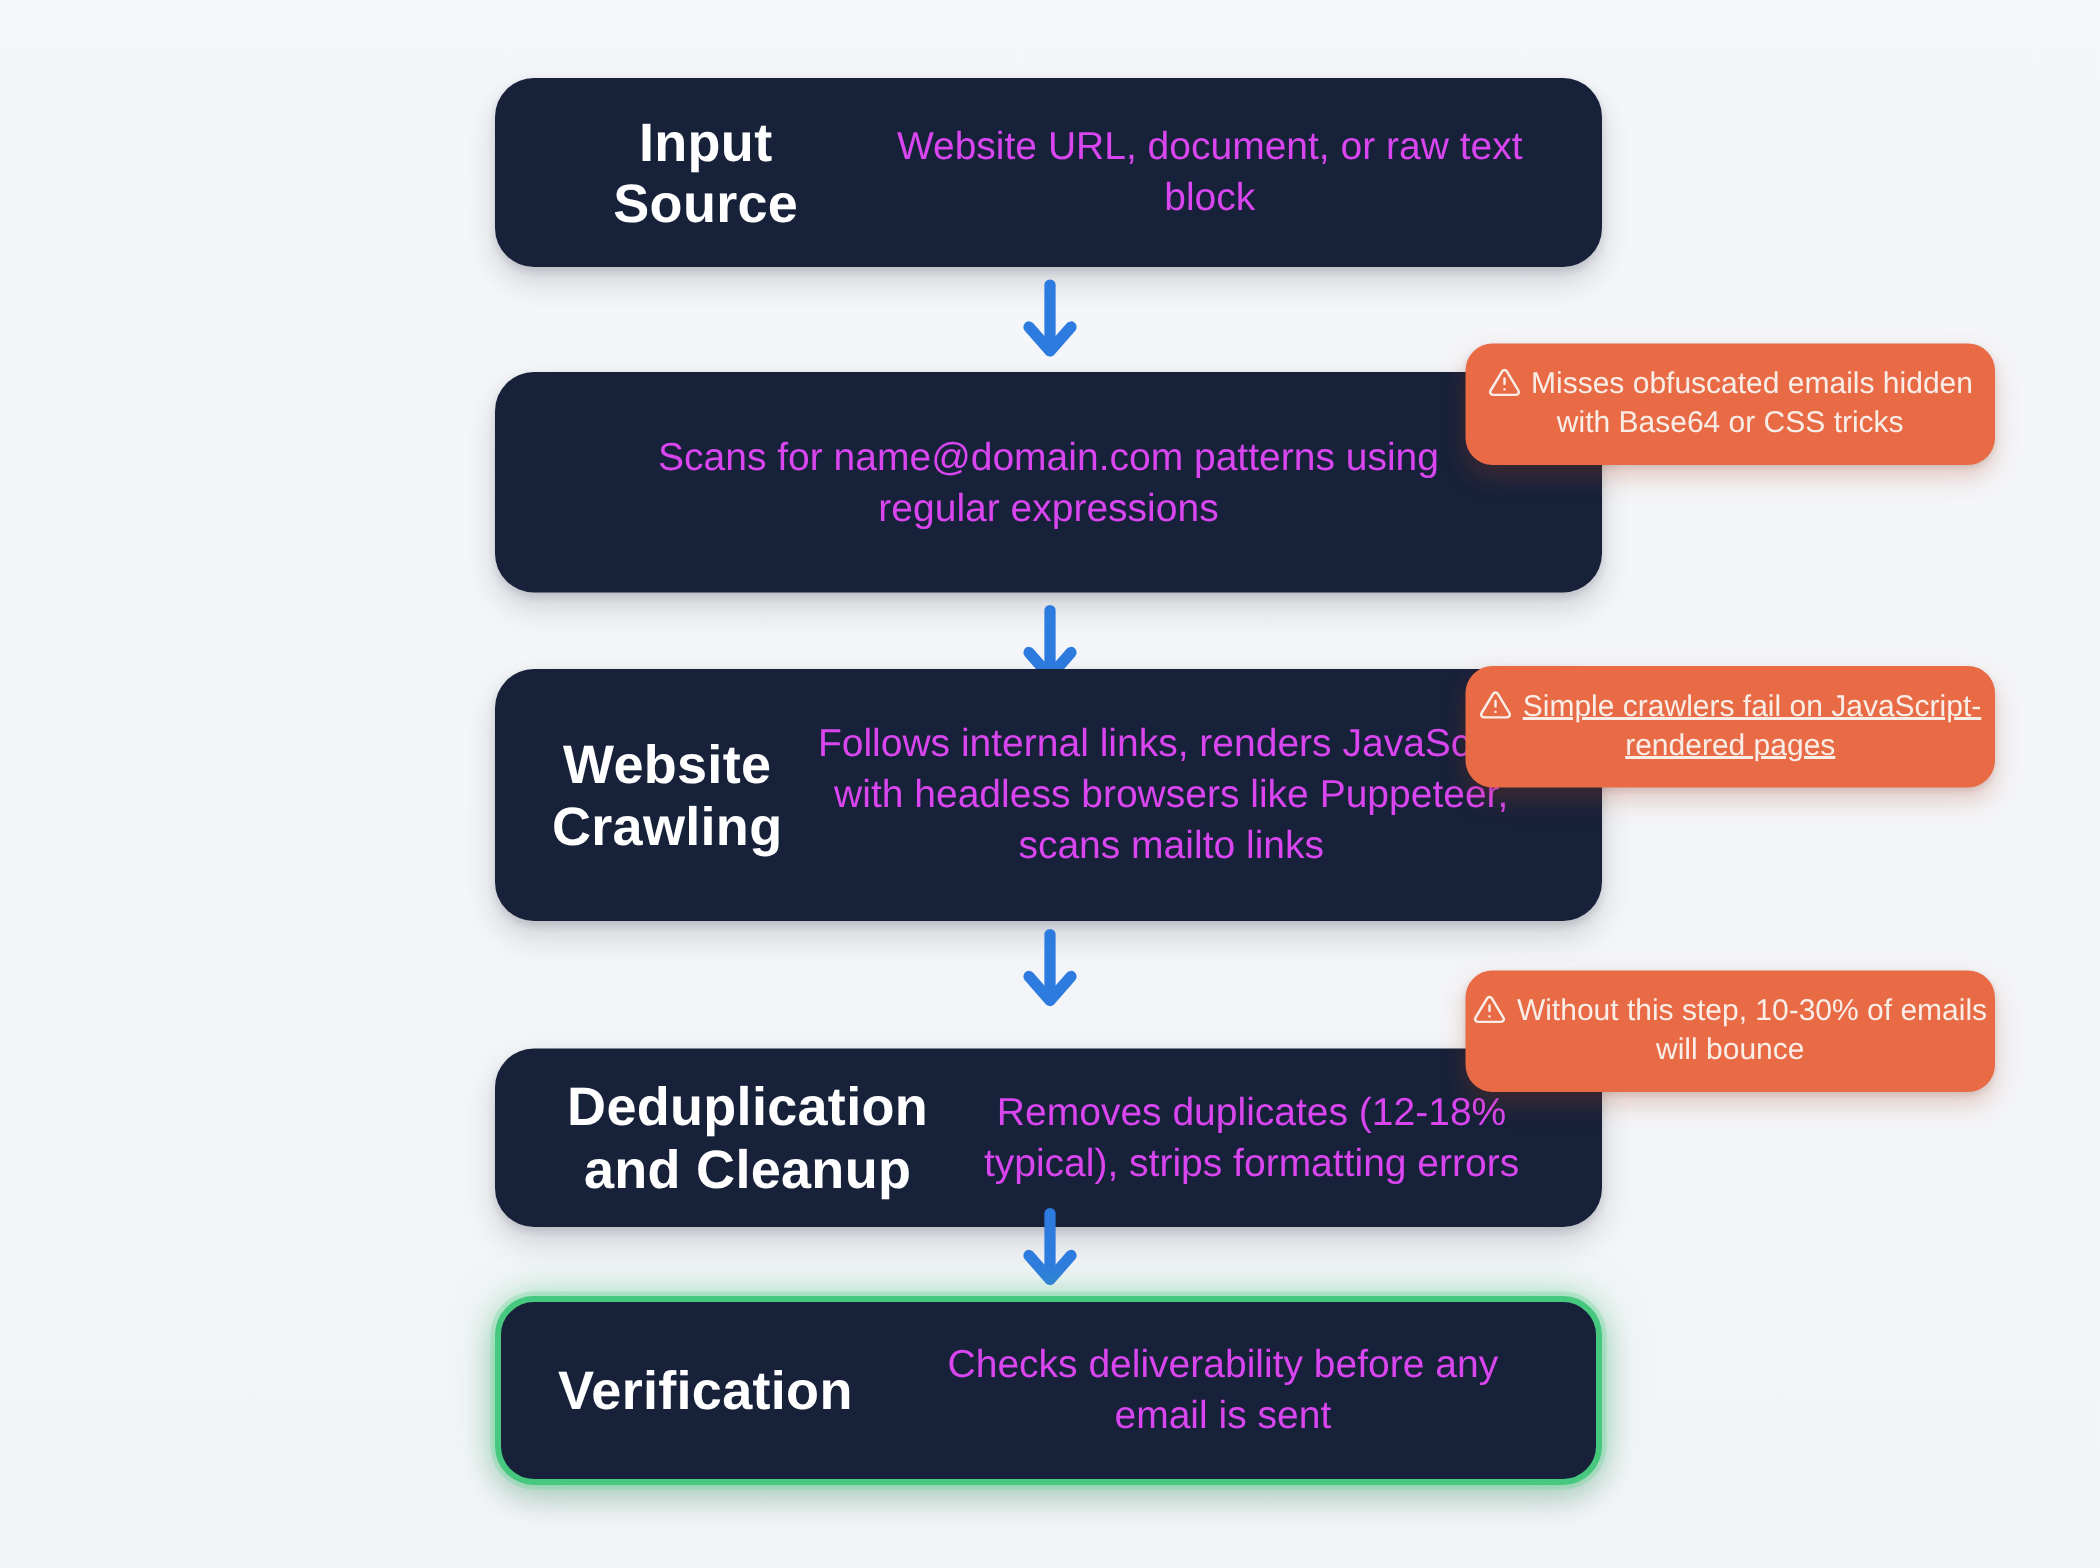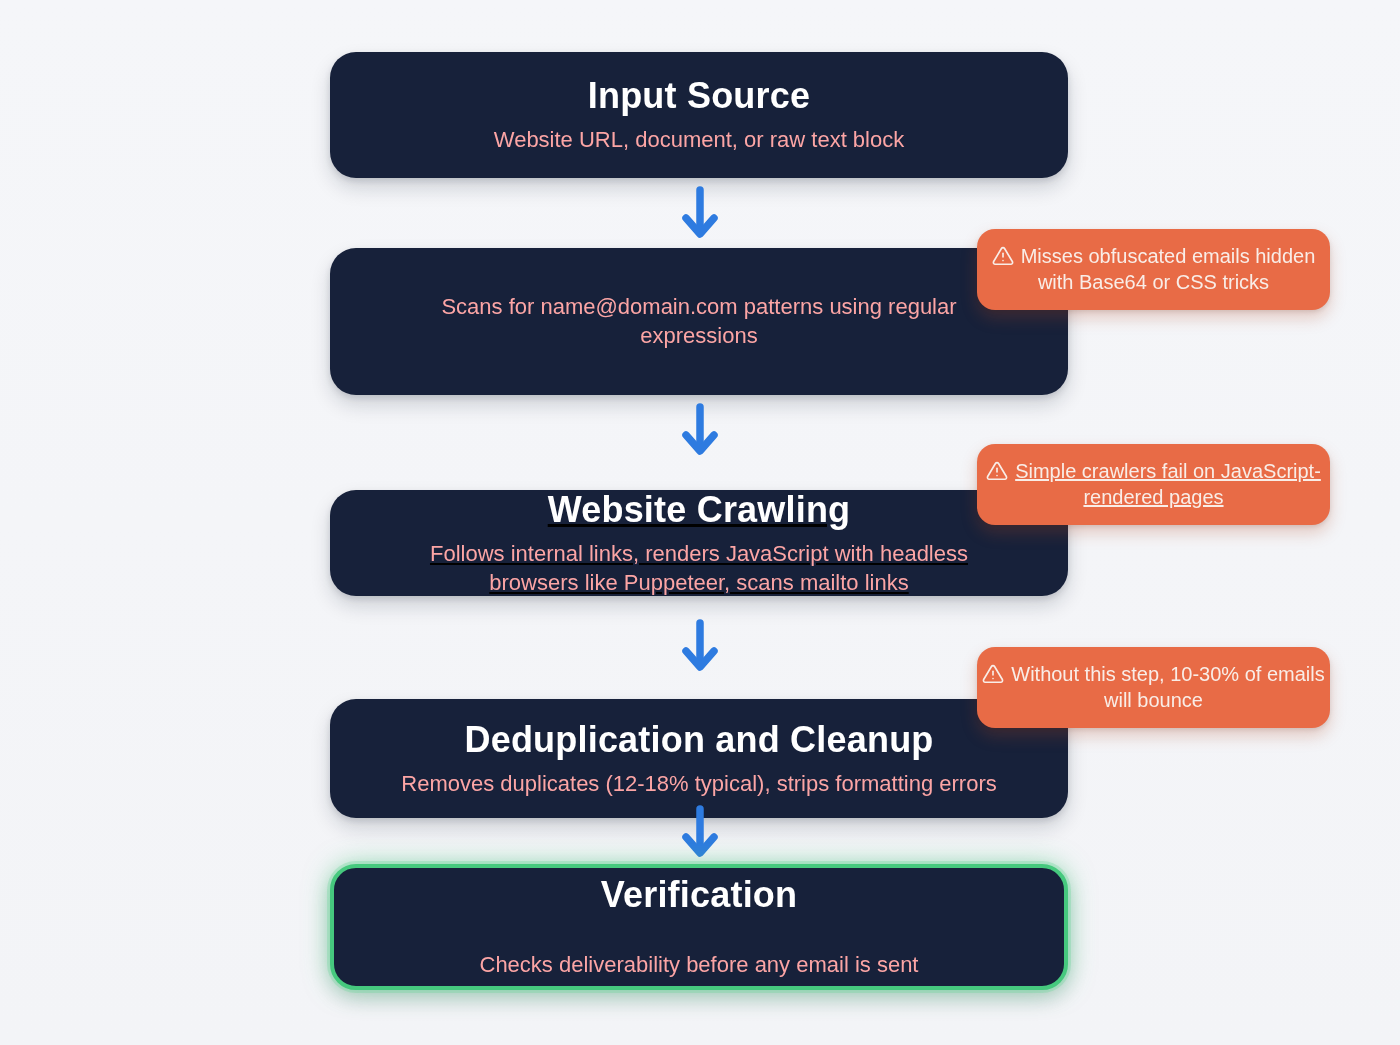--- a/index.html
+++ b/index.html
@@ -17,44 +17,44 @@
   }
 
   
   .step {
     position: absolute;
     left: 330px;
     width: 738px;
     background: #17213A;
     border-radius: 26px;
     display: flex;
-    flex-direction: column;
+    flex-direction: row;
     justify-content: center;
     align-items: center;
     text-align: center;
     gap: 10px;
     padding: 18px 38px;
     box-shadow: 0 10px 20px rgba(15, 23, 42, 0.16), 0 3px 6px rgba(15, 23, 42, 0.12);
   }
   .step h2 {
     color: #FFFFFF;
     font-size: 36px;
     font-weight: 700;
     letter-spacing: 0.2px;
     line-height: 1.15;
   }
   .step p {
-    color: #fca5a5;
-    font-size: 22px;
+    color: #d946ef;
+    font-size: 26px;
     font-weight: 400;
     line-height: 1.3;
   }
   .step-1 { top: 52px;  height: 126px; }
   .step-2 { top: 248px; height: 147px; }
-  .step-3 { top: 490px; height: 106px; text-decoration: underline; }
+  .step-3 { top: 446px; height: 168px; }
   .step-4 { top: 679px; height: 119px; margin-top: 20px; }
   .step-5 { top: 864px; height: 126px; }
   .step-2 p { max-width: 566px; }
   .step-3 p { max-width: 600px; }
 
   .step.highlighted {
     border: 4px solid #46C97E;
     box-shadow:
       0 0 0 3px rgba(98, 214, 148, 0.28),
       0 0 26px rgba(70, 201, 126, 0.55),

